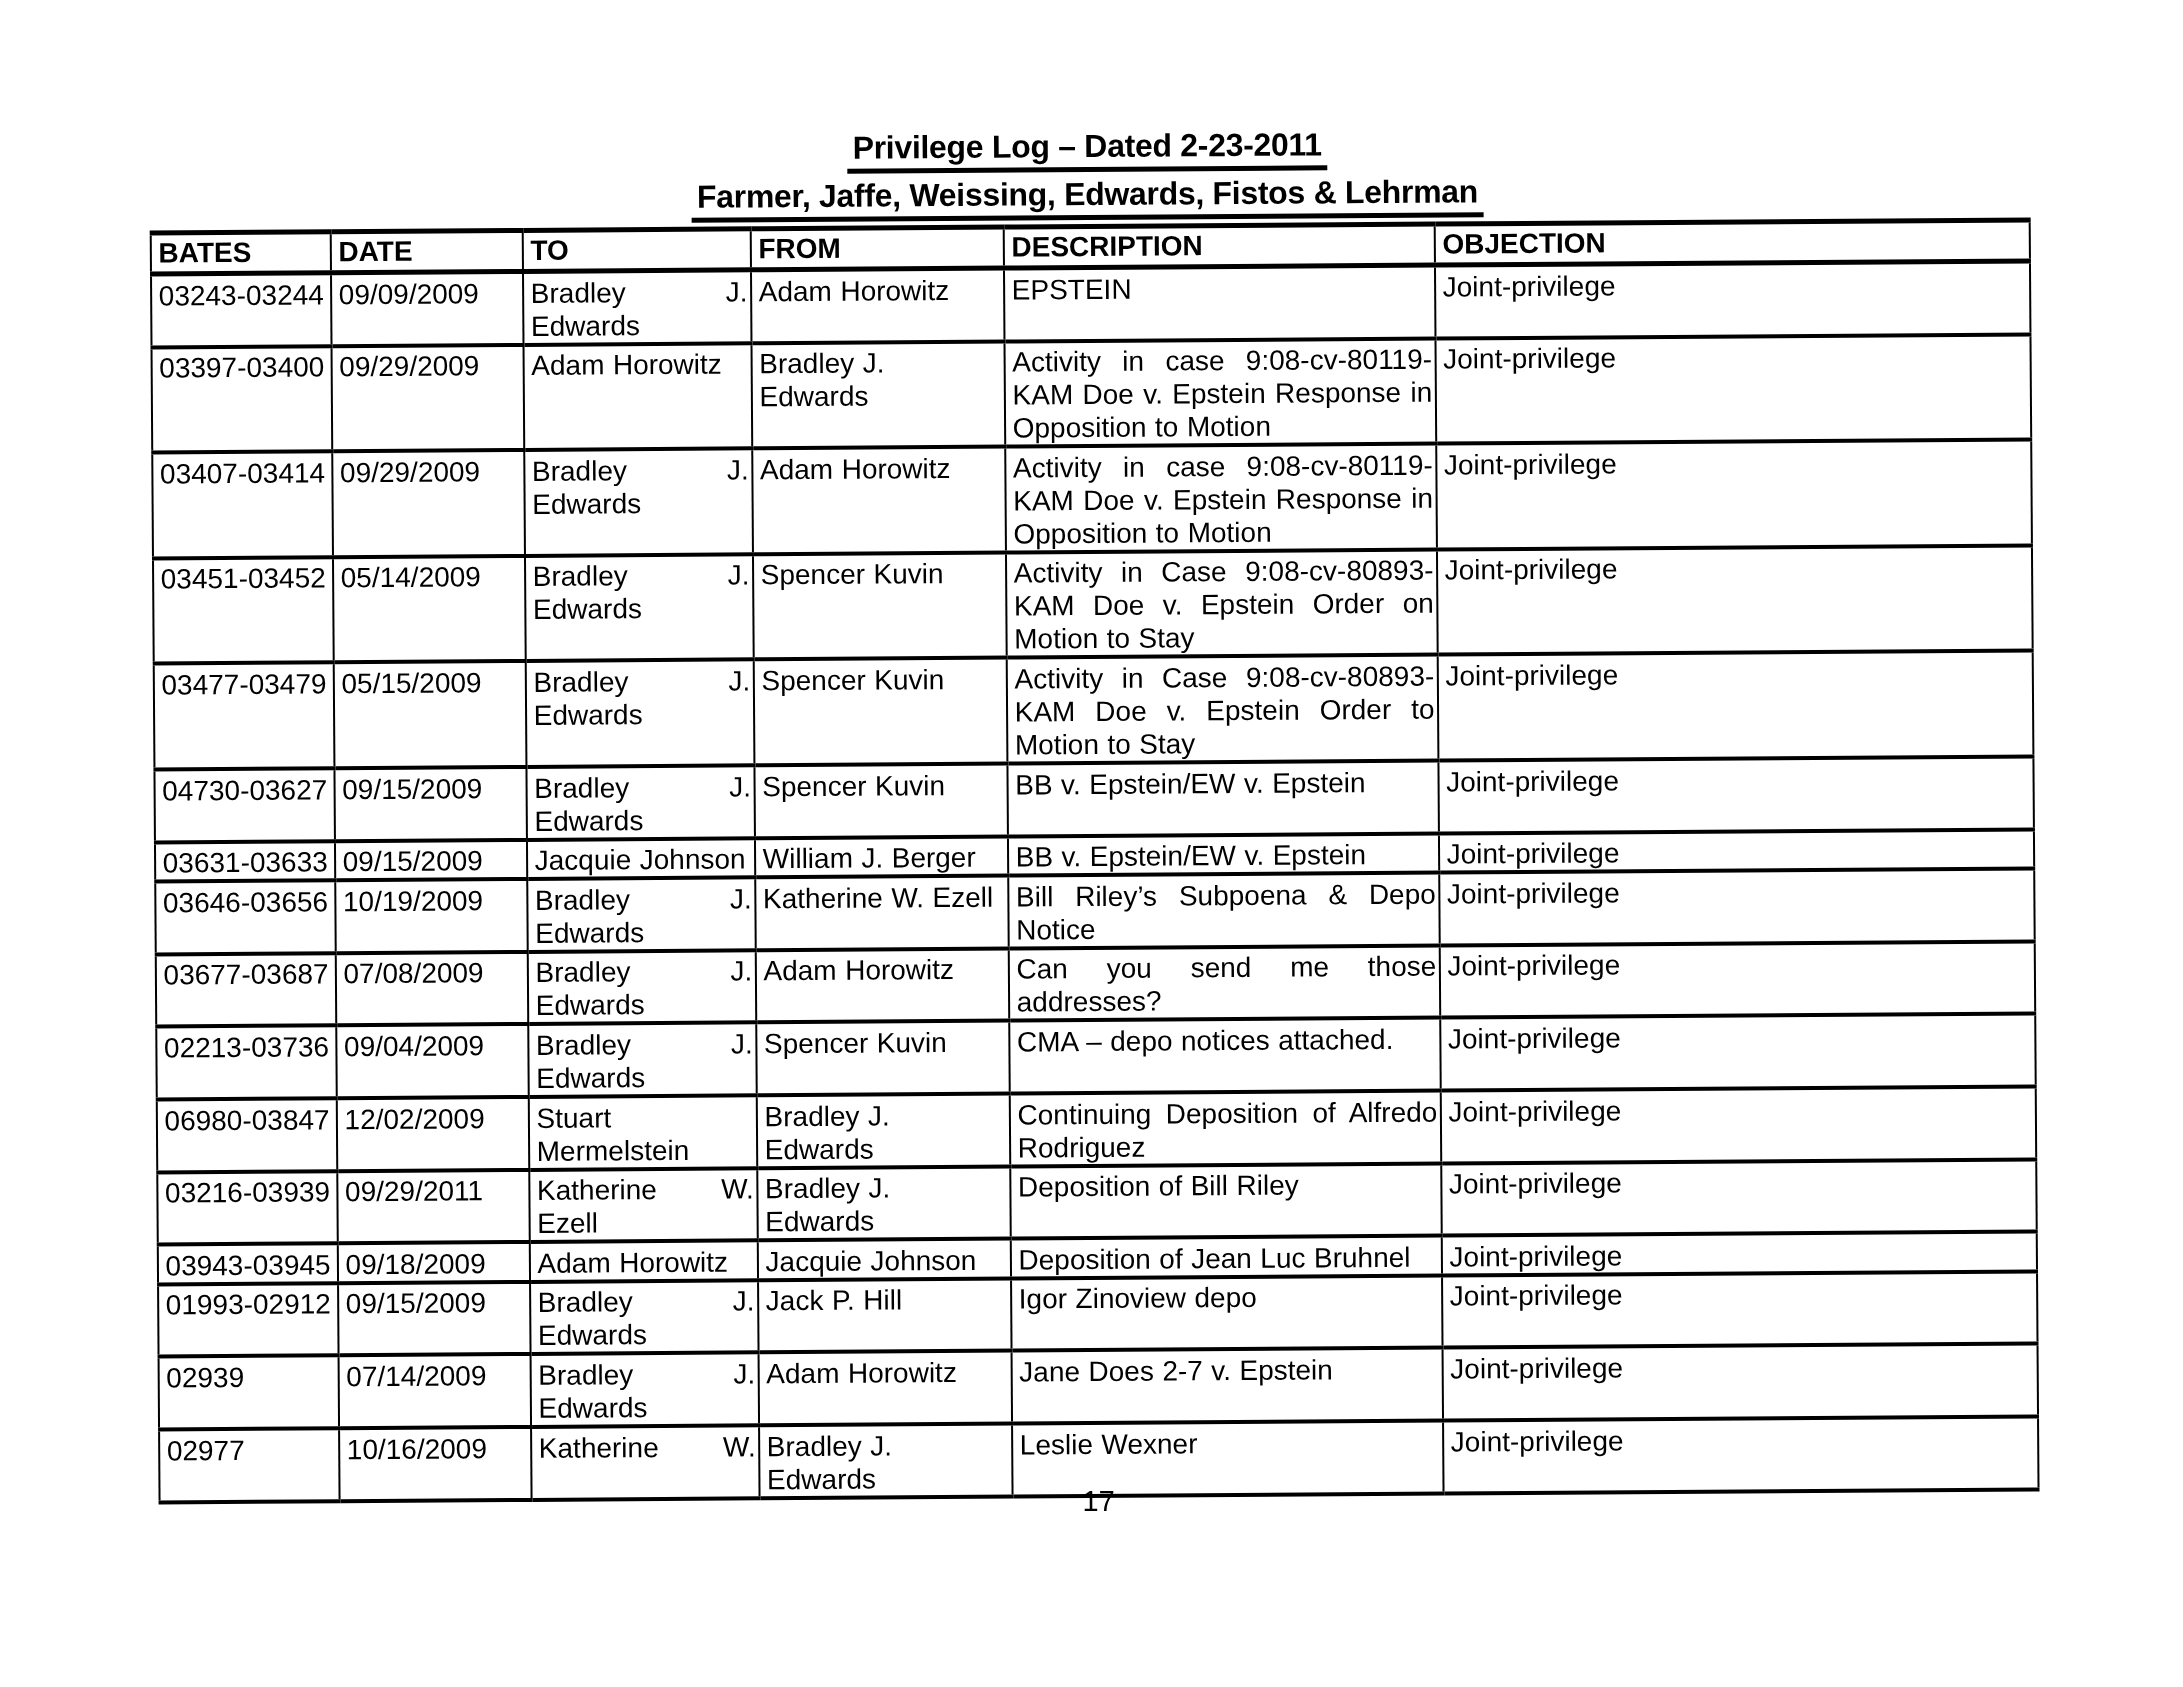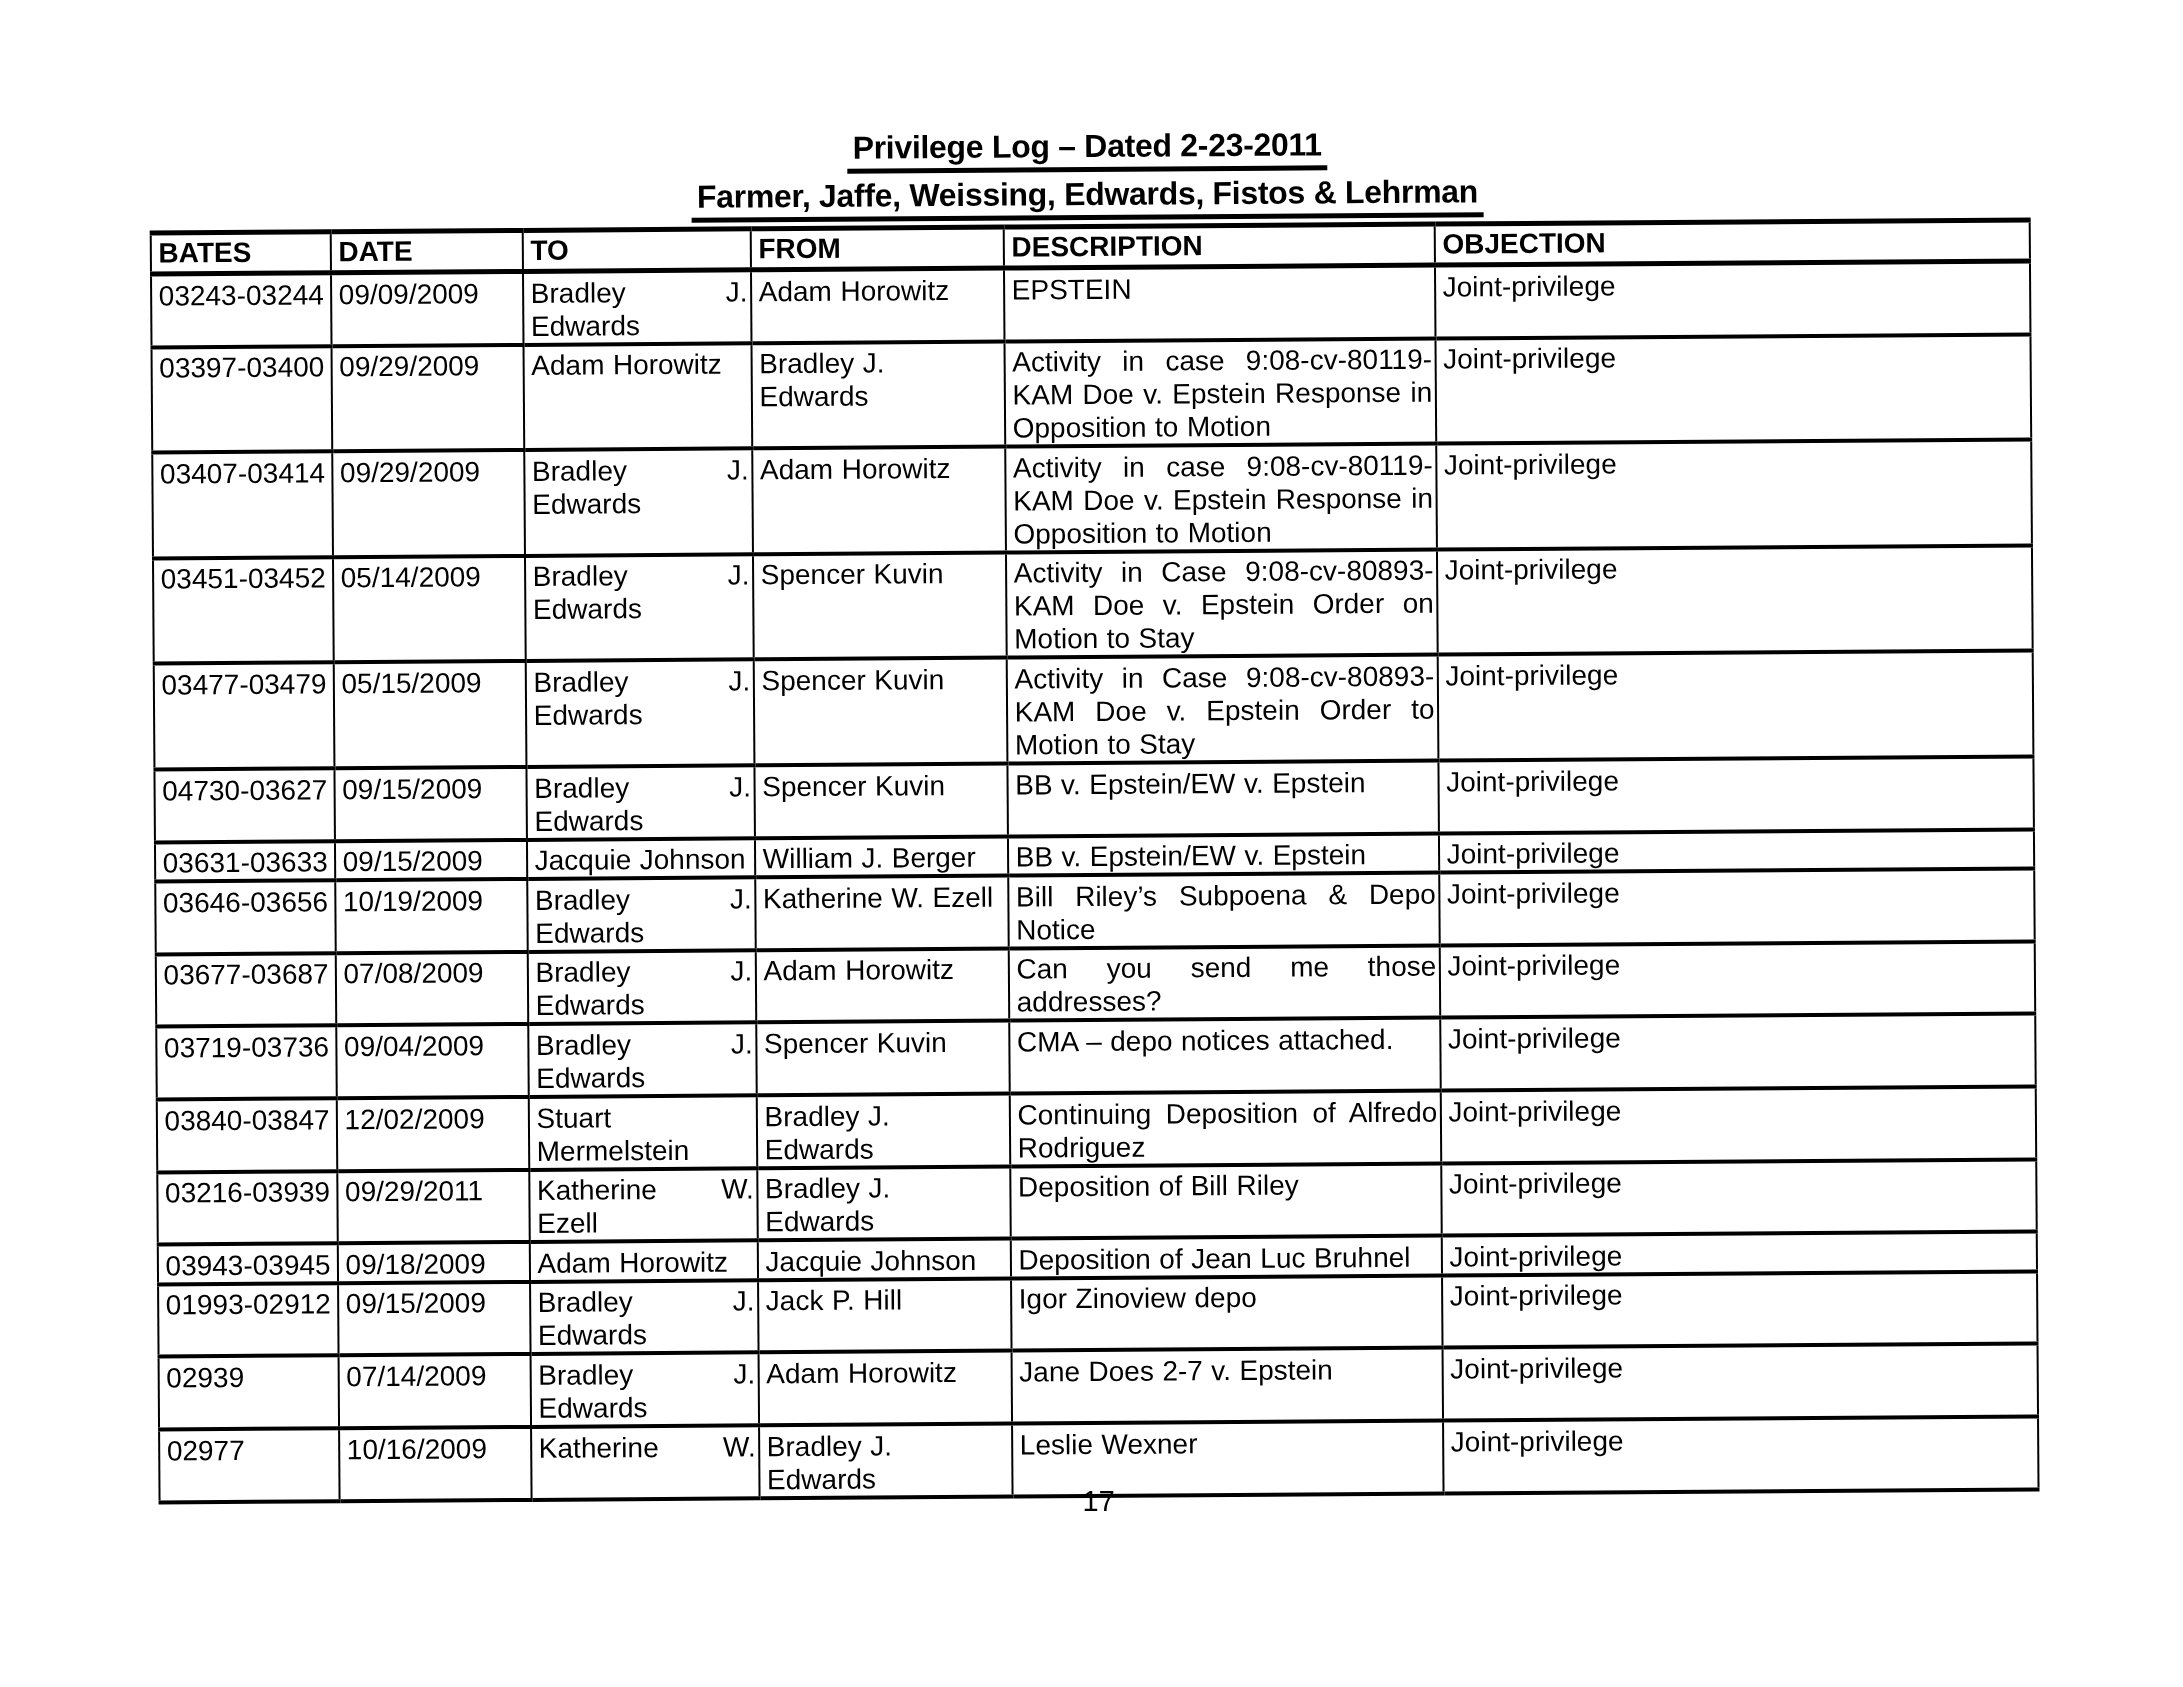--- a/index.html
+++ b/index.html
@@ -174,29 +174,29 @@
         </tr>
         <tr>
           <td class="col-bates">03677-03687</td>
           <td class="col-date">07/08/2009</td>
           <td class="col-to">Bradley J. Edwards</td>
           <td class="col-from">Adam Horowitz</td>
           <td class="col-description">Can you send me those addresses?</td>
           <td class="col-objection">Joint-privilege</td>
         </tr>
         <tr>
-          <td class="col-bates">03719-03736</td>
+          <td class="col-bates">02213-03736</td>
           <td class="col-date">09/04/2009</td>
           <td class="col-to">Bradley J. Edwards</td>
           <td class="col-from">Spencer Kuvin</td>
           <td class="col-description">CMA – depo notices attached.</td>
           <td class="col-objection">Joint-privilege</td>
         </tr>
         <tr>
-          <td class="col-bates">03840-03847</td>
+          <td class="col-bates">06980-03847</td>
           <td class="col-date">12/02/2009</td>
           <td class="col-to">Stuart Mermelstein</td>
           <td class="col-from">Bradley J. Edwards</td>
           <td class="col-description">Continuing Deposition of Alfredo Rodriguez</td>
           <td class="col-objection">Joint-privilege</td>
         </tr>
         <tr>
           <td class="col-bates">03216-03939</td>
           <td class="col-date">09/29/2011</td>
           <td class="col-to">Katherine W. Ezell</td>

